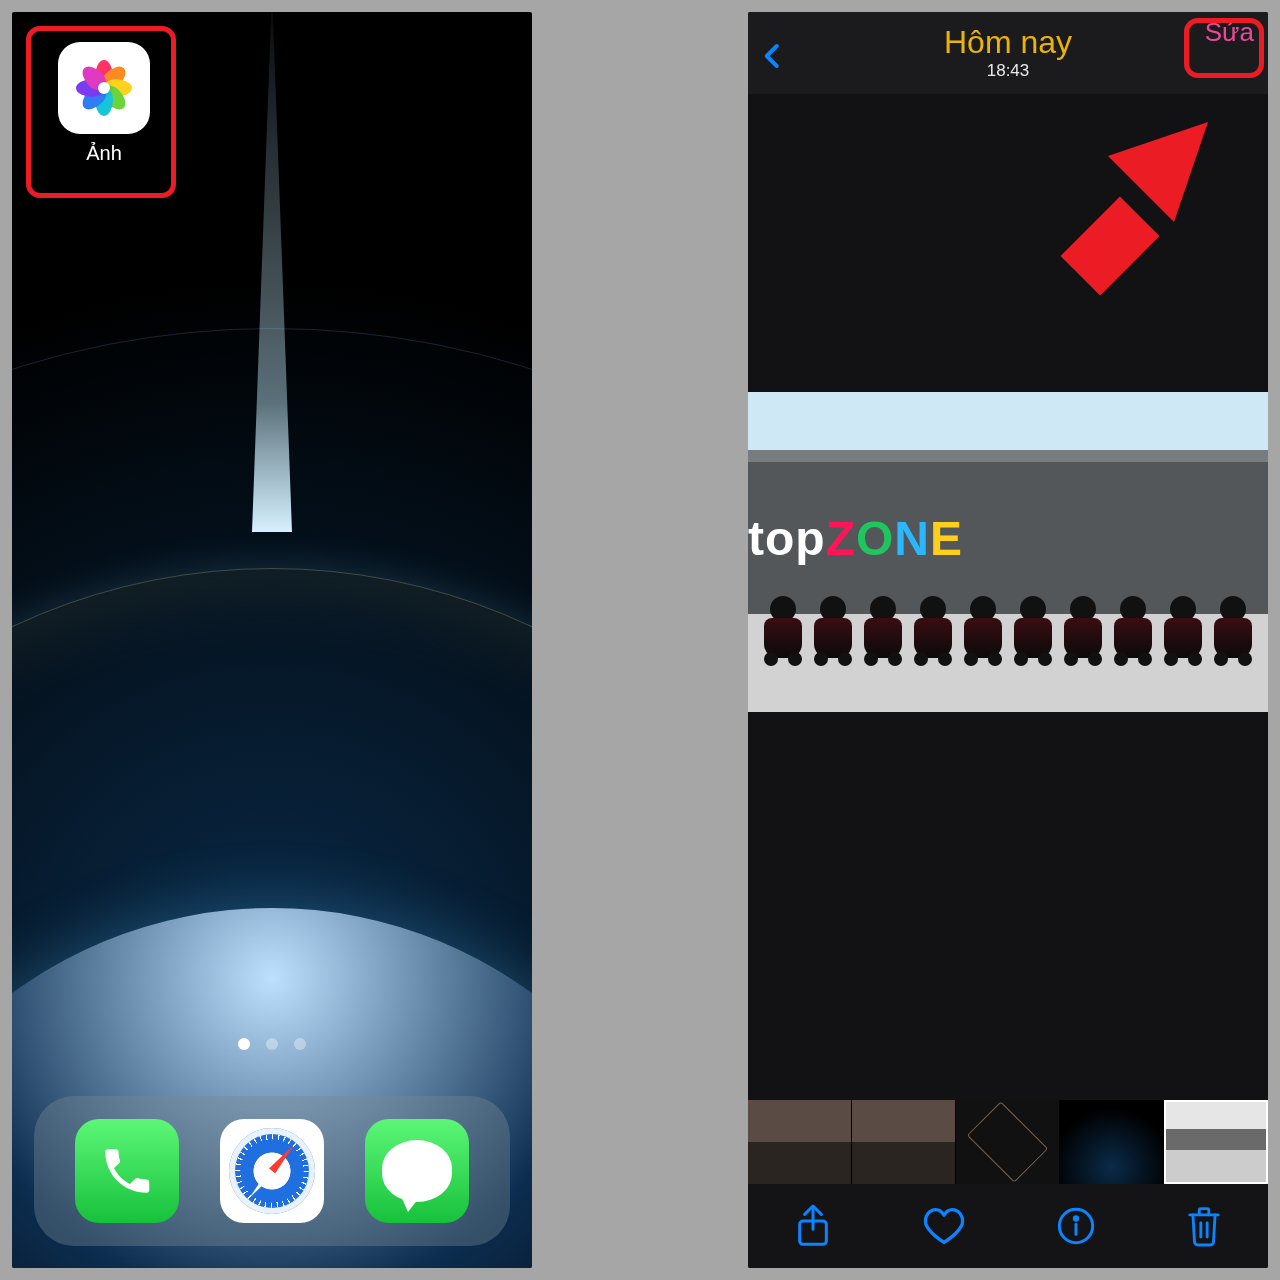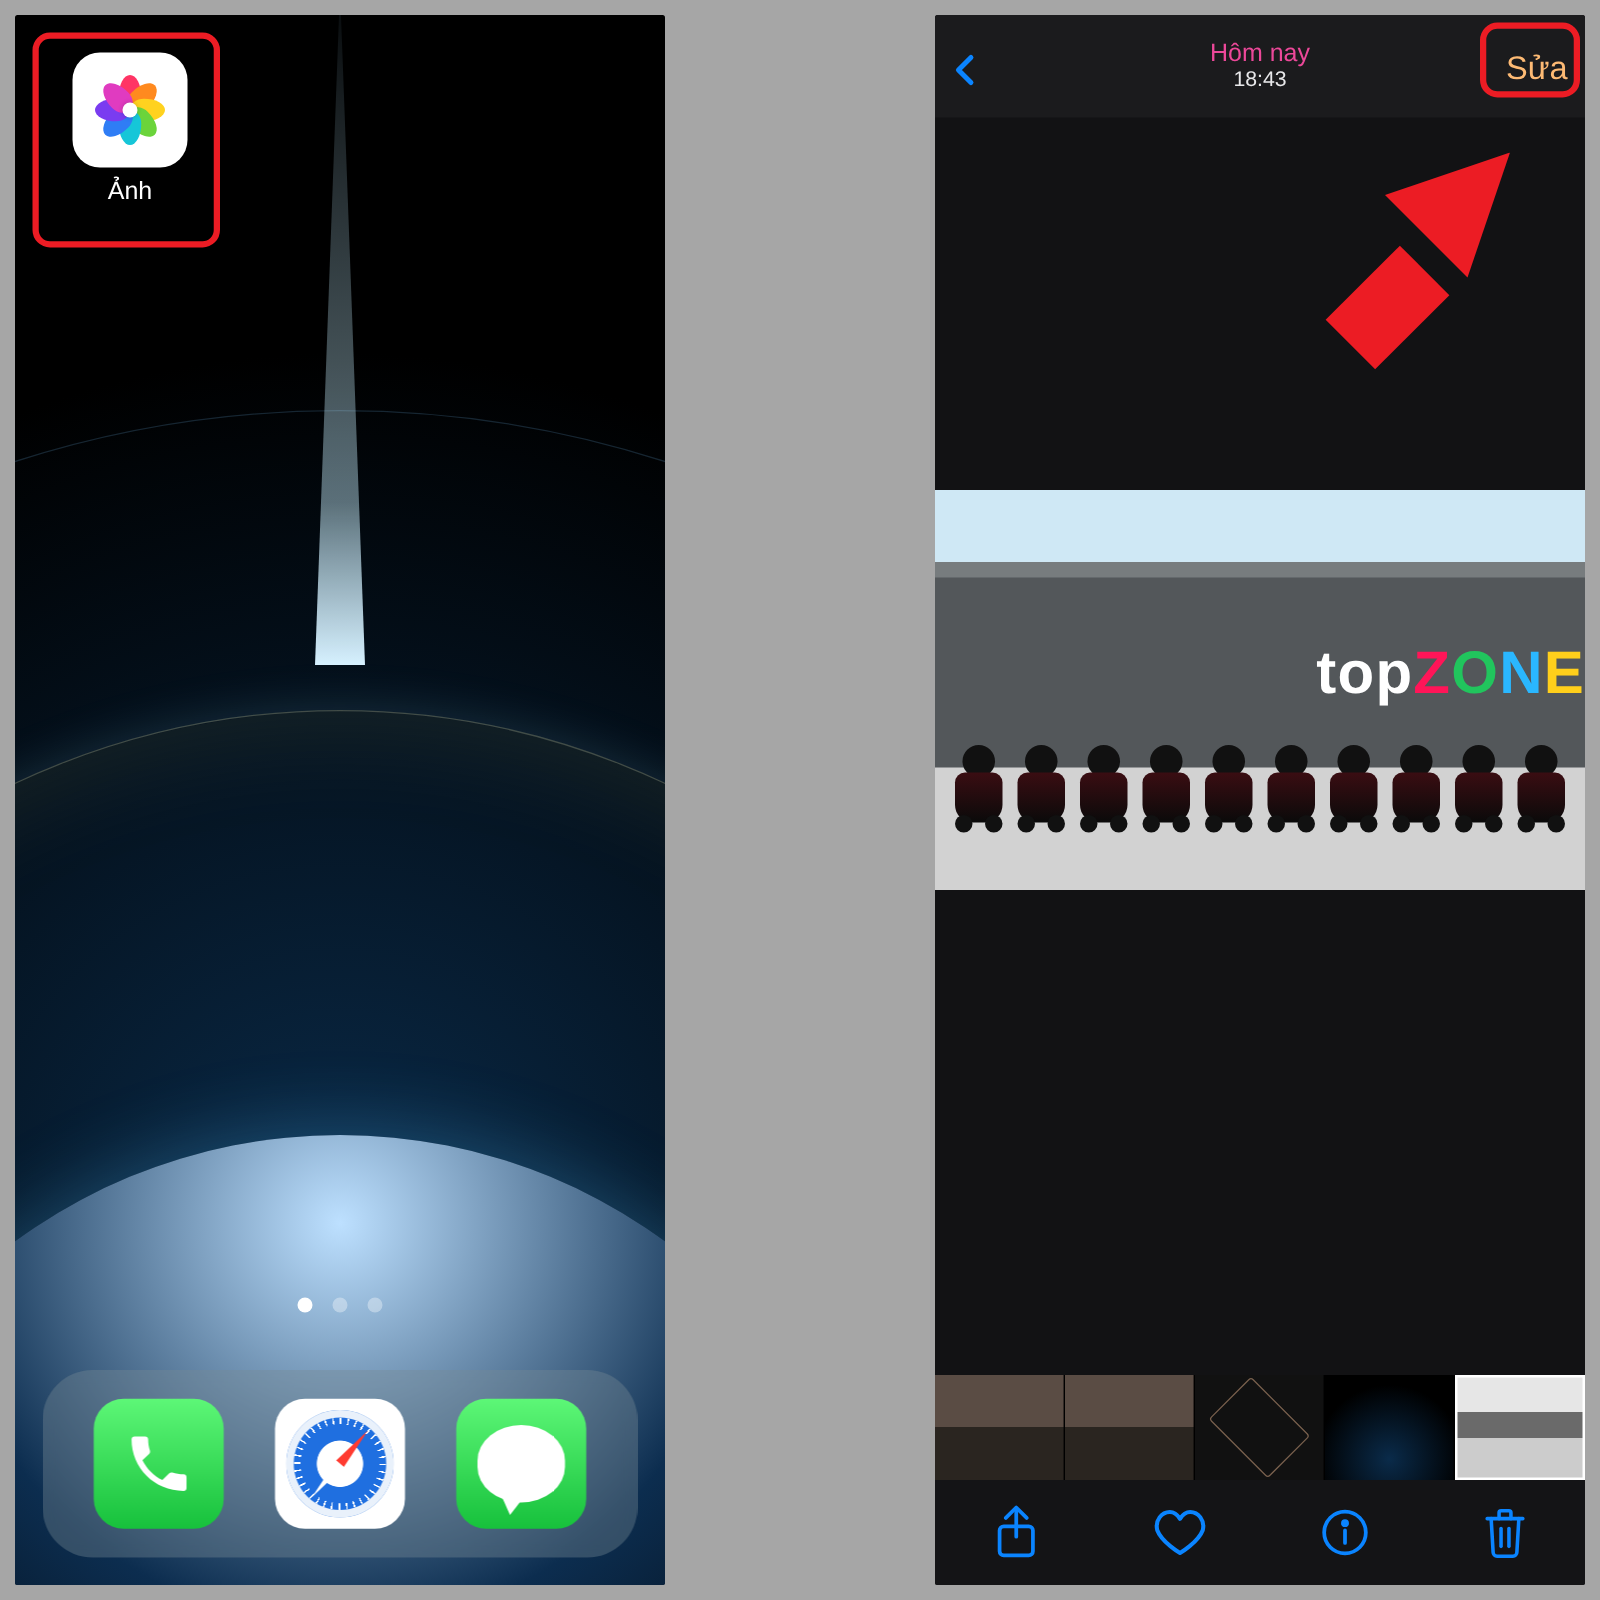--- a/index.html
+++ b/index.html
@@ -85,28 +85,28 @@
   .needle{position:absolute;left:50%;top:50%;width:8px;height:70px;transform:translate(-50%,-50%) rotate(40deg);}
   .needle::before{content:"";position:absolute;left:0;top:0;width:0;height:0;border-left:4px solid transparent;border-right:4px solid transparent;border-bottom:35px solid #ff3b30;}
   .needle::after{content:"";position:absolute;left:0;bottom:0;width:0;height:0;border-left:4px solid transparent;border-right:4px solid transparent;border-top:35px solid #fff;}
   .bubble{width:70px;height:62px;border-radius:50%/46%;background:#fff;position:relative}
   .bubble::after{content:"";position:absolute;left:18px;bottom:-10px;width:0;height:0;border-left:8px solid transparent;border-right:14px solid transparent;border-top:18px solid #fff}
 
   
   .photos-bg { position:absolute; inset:0; background:#121214; }
   .nav { position:absolute; top:0; left:0; right:0; height:82px; background:#1b1b1d; display:flex; align-items:center; justify-content:center; }
   .nav-back { position:absolute; left:10px; top:24px; color:#0a84ff; }
-  .nav-title{ color:#ec4899; font-size:20px; line-height:1.1; text-align:center;}
+  .nav-title{ color:#eab308; font-size:32px; line-height:1.1; text-align:center;}
   .nav-sub{ color:#e8e8ea; font-size:17px; }
-  .nav-edit{ position:absolute; right:14px; top:27px; color:#fdba74; font-size:26px; }
+  .nav-edit{ position:absolute; right:14px; top:5px; color:#ec4899; font-size:26px; }
   .hi2 { top:6px; right:4px; width:80px; height:60px; }
 
   .main-photo{position:absolute;left:0;right:0;top:380px;height:320px;overflow:hidden}
   .store{position:absolute;inset:0;background:linear-gradient(180deg,#cfe8f5 0 18%,#777c7e 18% 56%,#d2d2d2 56% 100%)}
-  .sign{position:absolute;top:70px;left:0;right:0;height:152px;background:#53575a;display:flex;align-items:center;justify-content:flex-end;font-weight:700;font-size:48px;letter-spacing:1px}
+  .sign{position:absolute;top:70px;left:0;right:0;height:152px;background:#53575a;display:flex;align-items:center;justify-content:flex-start;font-weight:700;font-size:48px;letter-spacing:1px}
   .sign .t1{color:#fff} .sign .t2{color:#ff1558} .sign .t3{color:#21c55d} .sign .t4{color:#2ab7ff} .sign .t5{color:#ffcf1b}
   .bikes{position:absolute;left:0;right:0;bottom:0;height:120px;display:flex;justify-content:center;gap:-10px}
   .bike-row{display:flex;gap:4px}
   .bike{width:46px;height:70px;position:relative}
   .bike .body{position:absolute;bottom:4px;left:4px;right:4px;height:40px;background:linear-gradient(180deg,#3a0d12,#0a0a0a);border-radius:8px 8px 14px 14px}
   .bike .top{position:absolute;bottom:40px;left:10px;width:26px;height:26px;background:#111;border-radius:50%}
   .bike .wheel{position:absolute;bottom:-4px;width:14px;height:14px;border-radius:50%;background:#111}
   .bike .w1{left:4px}.bike .w2{right:4px}
   .arrow{position:absolute;top:110px;right:60px;color:#ec1c24}
 

